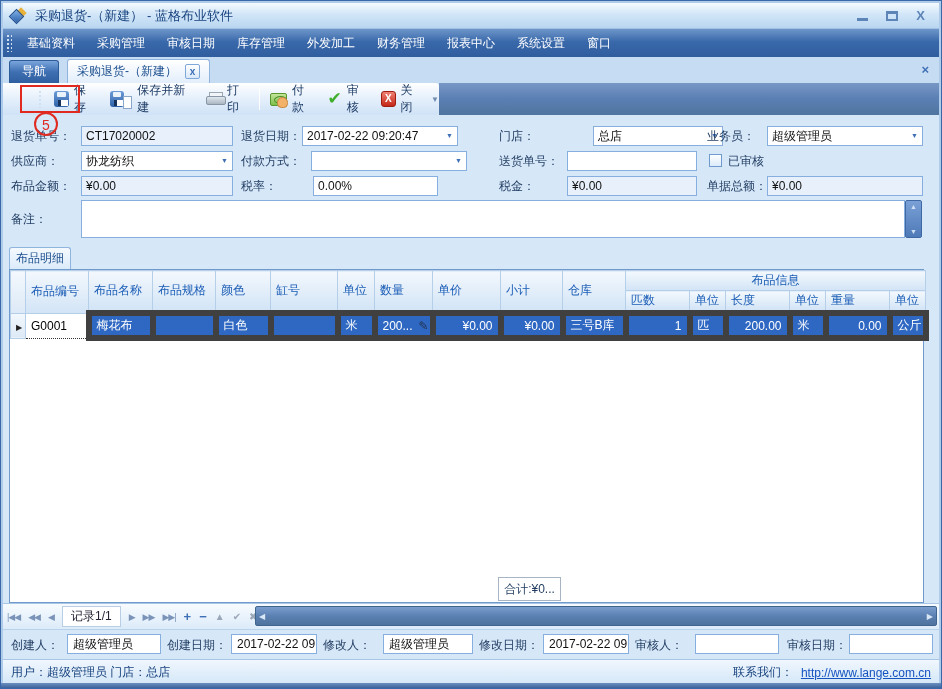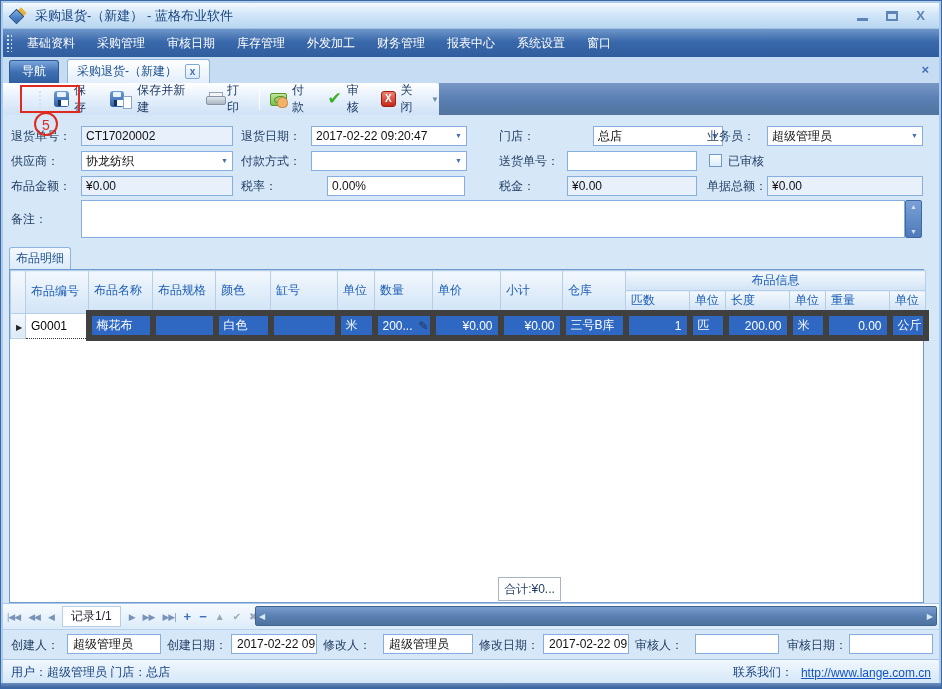--- a/index.html
+++ b/index.html
@@ -230,21 +230,21 @@
   <div class="toolbar-dark"></div>
 
   <div class="anno-rect"></div>
   <div class="anno-circle">5</div>
 
   <span class="flabel" style="left:10px;top:125px">退货单号：</span>
   <div class="fld ro" style="left:80px;top:125px;width:152px">
     <span class="fld-text">CT17020002</span>
   </div>
   <span class="flabel" style="left:240px;top:125px">退货日期：</span>
-  <div class="fld" style="left:310px;top:125px;width:156px">
+  <div class="fld" style="left:301px;top:125px;width:156px">
     <span class="fld-text">2017-02-22 09:20:47</span>
     <span class="combo-arrow">▼</span>
   </div>
   <span class="flabel" style="left:498px;top:125px">门店：</span>
   <div class="fld" style="left:592px;top:125px;width:130px">
     <span class="fld-text">总店</span>
     <span class="combo-arrow">▼</span>
   </div>
   <span class="flabel" style="left:706px;top:125px">业务员：</span>
   <div class="fld" style="left:766px;top:125px;width:156px">
@@ -267,21 +267,21 @@
     <span class="fld-text"></span>
   </div>
   <span class="checkbox" style="left:708px;top:153px"></span>
   <span class="flabel" style="left:727px;top:150px">已审核</span>
 
   <span class="flabel" style="left:10px;top:175px">布品金额：</span>
   <div class="fld ro" style="left:80px;top:175px;width:152px">
     <span class="fld-text">¥0.00</span>
   </div>
   <span class="flabel" style="left:240px;top:175px">税率：</span>
-  <div class="fld" style="left:326px;top:175px;width:138px">
+  <div class="fld" style="left:312px;top:175px;width:125px">
     <span class="fld-text">0.00%</span>
   </div>
   <span class="flabel" style="left:498px;top:175px">税金：</span>
   <div class="fld ro" style="left:566px;top:175px;width:130px">
     <span class="fld-text">¥0.00</span>
   </div>
   <span class="flabel" style="left:706px;top:175px">单据总额：</span>
   <div class="fld ro" style="left:766px;top:175px;width:156px">
     <span class="fld-text">¥0.00</span>
   </div>

